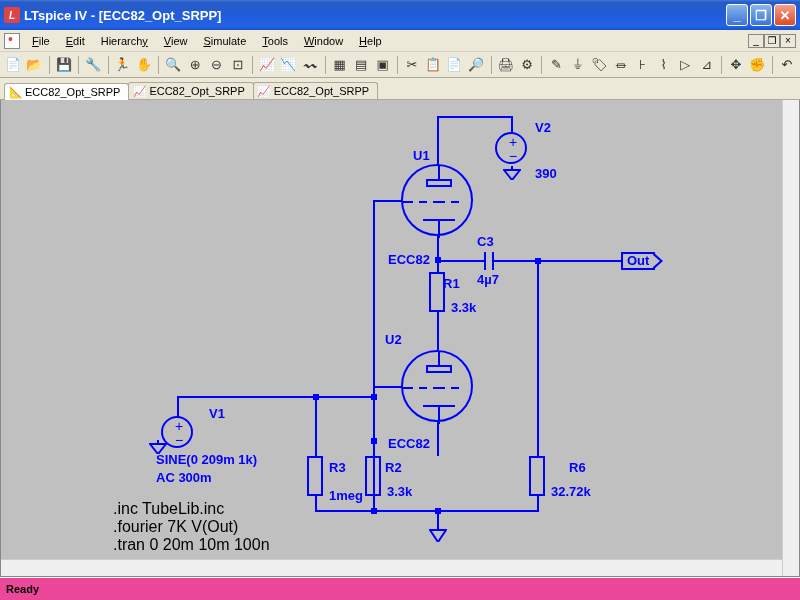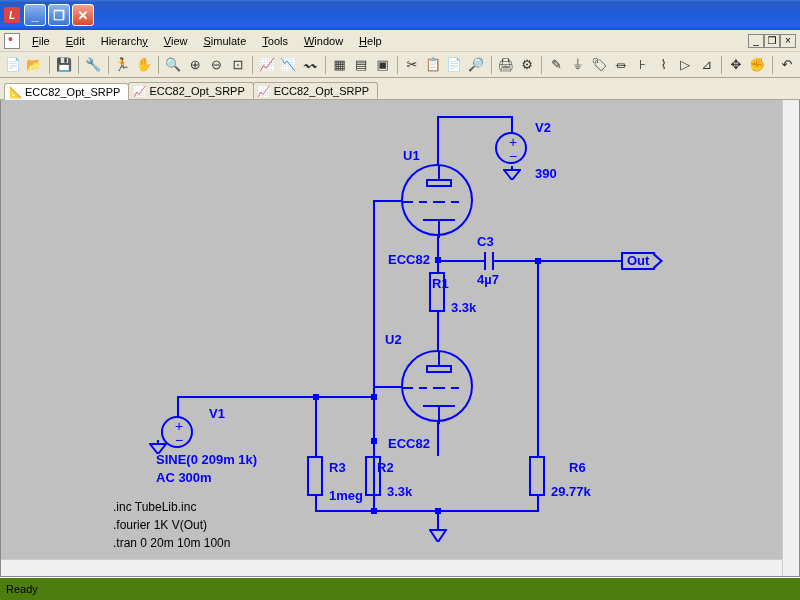--- a/index.html
+++ b/index.html
@@ -20,44 +20,45 @@
 .mdi-btns { margin-left:auto;display:flex;gap:0; }
 .mdi-btn { width:16px;height:14px;border:1px solid #888;background:#ece9d8;display:flex;align-items:center;justify-content:center;font-size:10px;font-family:Arial; }
 .toolbar { background: #ece9d8; height: 26px; display: flex; align-items: center; padding: 2px 4px; gap: 3px; border-bottom: 1px solid #aca899; }
 .tbtn { width: 20px; height: 20px; display:flex;align-items:center;justify-content:center;font-size:13px;color:#333; }
 .tsep { width:1px;height:18px;background:#aca899;margin:0 2px; }
 .tabbar { background: #ece9d8; height: 22px; display:flex;align-items:flex-end;padding:0 4px;gap:0; border-bottom:1px solid #aca899;}
 .tab { background:#ece9d8;border:1px solid #aca899;border-bottom:none;padding:2px 8px 2px 4px;display:flex;align-items:center;gap:4px;font-size:11px;border-radius:3px 3px 0 0;margin-right:-1px; }
 .tab.active { background:#fdfdfb;position:relative;top:1px; }
 .tabicon { width:12px;height:12px;display:inline-block; }
 .canvas { position:relative;width:800px;height:477px;background-image:radial-gradient(circle,#666 0.5px,transparent 0.5px);background-size:4px 4px;background-color:#c0c0c0;border:1px solid #888;border-top:none;overflow:hidden; }
-.statusbar { background:#4d7c0f;height:23px;border-top:1px solid #fff;display:flex;align-items:center;padding:0 6px;font-size:11px; }
+.statusbar { background:#ec4899;height:23px;border-top:1px solid #fff;display:flex;align-items:center;padding:0 6px;font-size:11px;font-weight:bold; }
 .wire { position:absolute;background:#0000ff; }
 .wh { height:2px; }
 .wv { width:2px; }
 .node { position:absolute;width:6px;height:6px;background:#0000ff;border-radius:0;transform:translate(-3px,-3px); }
 .clabel { position:absolute;color:#0000ff;font-family:Arial;font-size:13px;font-weight:bold; }
-.directive { position:absolute;color:#000;font-family:Arial;font-size:12px; }
+.directive { position:absolute;color:#000;font-family:Arial;font-size:16px; }
 .tube { position:absolute;width:72px;height:72px;border:2px solid #0000ff;border-radius:50%; }
 .res { position:absolute;width:16px;height:40px;border:2px solid #0000ff;background:transparent; }
 .cap { position:absolute;width:20px;height:24px; }
 .vsrc { position:absolute;width:32px;height:32px;border:2px solid #0000ff;border-radius:50%; }
 .gnd { position:absolute; }
 .outport { position:absolute;border:2px solid #0000ff;padding:0 4px 0 4px;color:#0000ff;font-family:Arial;font-size:13px;font-weight:bold;height:18px;line-height:14px;display:flex;align-items:center; }
 .outport::after { content:"";position:absolute;right:-10px;top:-2px;width:0;height:0;border-top:9px solid transparent;border-bottom:9px solid transparent;border-left:10px solid #0000ff; }
 .outport::before { content:"";position:absolute;right:-7px;top:1px;width:0;height:0;border-top:6px solid transparent;border-bottom:6px solid transparent;border-left:7px solid #c0c0c0;z-index:1; }
 .scrollbar-v { position:absolute;right:0;top:0;width:17px;height:100%;background:#f0f0f0;border-left:1px solid #ccc; }
 .scrollbar-h { position:absolute;left:0;bottom:0;width:calc(100% - 17px);height:17px;background:#f0f0f0;border-top:1px solid #ccc; }
 .cursor-arrow { position:absolute;right:4px;top:17px;font-size:14px;color:#000;pointer-events:none; }
 </style>
 </head>
 <body>
 
 <div class="titlebar">
   <span class="appicon">L</span>
+  <span class="title">LTspice IV - [ECC82_Opt_SRPP]</span>
   <div class="winbtns">
     <div class="winbtn min">_</div>
     <div class="winbtn max">❐</div>
     <div class="winbtn close">✕</div>
   </div>
 </div>
 
 <div class="menubar">
   <span class="mbi"></span>
   <span class="menuitem"><u>F</u><span>ile</span></span>
@@ -151,21 +152,21 @@
   </div>
   <span class="clabel" style="left:534px;top:20px">V2</span>
   <div class="gnd" style="left:502px;top:66px">
     <svg width="18" height="14">
         <line x1="9" y1="0" x2="9" y2="4" stroke="#0000ff" stroke-width="2"></line>
         <polygon points="1,4 17,4 9,14" fill="none" stroke="#0000ff" stroke-width="2"></polygon>
       </svg>
   </div>
   <span class="clabel" style="left:534px;top:66px">390</span>
 
-  <span class="clabel" style="left:402px;top:48px">U1</span>
+  <span class="clabel" style="left:412px;top:48px">U1</span>
   <div class="tube" style="left:400px;top:64px">
     <svg width="72" height="72">
       <line x1="36" y1="0" x2="36" y2="14" stroke="#0000ff" stroke-width="2"></line>
       <rect x="24" y="14" width="24" height="6" fill="none" stroke="#0000ff" stroke-width="2"></rect>
       <line x1="16" y1="36" x2="24" y2="36" stroke="#0000ff" stroke-width="2"></line>
       <line x1="30" y1="36" x2="42" y2="36" stroke="#0000ff" stroke-width="2"></line>
       <line x1="48" y1="36" x2="56" y2="36" stroke="#0000ff" stroke-width="2"></line>
       <line x1="0" y1="36" x2="10" y2="36" stroke="#0000ff" stroke-width="2"></line>
       <path d="M 20 54 L 52 54" stroke="#0000ff" stroke-width="2" fill="none"></path>
       <line x1="36" y1="54" x2="36" y2="72" stroke="#0000ff" stroke-width="2"></line>
@@ -189,21 +190,21 @@
   <span class="clabel" style="left:476px;top:172px">4µ7</span>
 
   <div class="wire wh" style="left:500px;top:160px;width:120px"></div>
   <div class="node" style="left:537px;top:161px"></div>
   <div class="outport" style="left:620px;top:152px">
       <span>Out</span>
     </div>
   <div class="wire wv" style="left:536px;top:160px;height:196px"></div>
 
   <div class="res" style="left:428px;top:172px"></div>
-  <span class="clabel" style="left:431px;top:176px">R1</span>
+  <span class="clabel" style="left:442px;top:176px">R1</span>
   <span class="clabel" style="left:450px;top:200px">3.3k</span>
   <div class="wire wv" style="left:436px;top:212px;height:38px"></div>
 
   <span class="clabel" style="left:384px;top:232px">U2</span>
   <div class="tube" style="left:400px;top:250px">
     <svg width="72" height="72">
       <line x1="36" y1="0" x2="36" y2="14" stroke="#0000ff" stroke-width="2"></line>
       <rect x="24" y="14" width="24" height="6" fill="none" stroke="#0000ff" stroke-width="2"></rect>
       <line x1="16" y1="36" x2="24" y2="36" stroke="#0000ff" stroke-width="2"></line>
       <line x1="30" y1="36" x2="42" y2="36" stroke="#0000ff" stroke-width="2"></line>
@@ -241,46 +242,46 @@
   <span class="clabel" style="left:155px;top:370px">AC 300m</span>
 
   <div class="wire wv" style="left:436px;top:322px;height:34px"></div>
   <div class="wire wv" style="left:372px;top:322px;height:74px"></div>
 
   <div class="res" style="left:306px;top:356px"></div>
   <span class="clabel" style="left:328px;top:360px">R3</span>
   <span class="clabel" style="left:328px;top:388px">1meg</span>
 
   <div class="res" style="left:364px;top:356px"></div>
-  <span class="clabel" style="left:376px;top:360px">R2</span>
+  <span class="clabel" style="left:384px;top:360px">R2</span>
   <span class="clabel" style="left:386px;top:384px">3.3k</span>
 
   <div class="res" style="left:528px;top:356px"></div>
   <span class="clabel" style="left:568px;top:360px">R6</span>
-  <span class="clabel" style="left:550px;top:384px">29.77k</span>
+  <span class="clabel" style="left:550px;top:384px">32.72k</span>
 
   <div class="wire wv" style="left:314px;top:396px;height:14px"></div>
   <div class="wire wv" style="left:372px;top:396px;height:14px"></div>
   <div class="wire wv" style="left:536px;top:396px;height:14px"></div>
   <div class="wire wh" style="left:314px;top:410px;width:224px"></div>
   <div class="node" style="left:373px;top:411px"></div>
   <div class="node" style="left:437px;top:411px"></div>
   <div class="wire wv" style="left:436px;top:410px;height:18px"></div>
   <div class="gnd" style="left:428px;top:426px">
     <svg width="18" height="16">
         <line x1="9" y1="0" x2="9" y2="4" stroke="#0000ff" stroke-width="2"></line>
         <polygon points="1,4 17,4 9,16" fill="none" stroke="#0000ff" stroke-width="2"></polygon>
       </svg>
   </div>
 
   <div class="wire wv" style="left:436px;top:322px;height:34px"></div>
   <div class="node" style="left:373px;top:341px"></div>
 
   <span class="directive" style="left:112px;top:400px">.inc TubeLib.inc</span>
-  <span class="directive" style="left:112px;top:418px">.fourier 1K V(Out)</span>
+  <span class="directive" style="left:112px;top:418px">.fourier 7K V(Out)</span>
   <span class="directive" style="left:112px;top:436px">.tran 0 20m 10m 100n</span>
 
   <div class="scrollbar-v"></div>
   <div class="scrollbar-h"></div>
 </div>
 
 <div class="statusbar">
   <span>Ready</span>
 </div>
 

